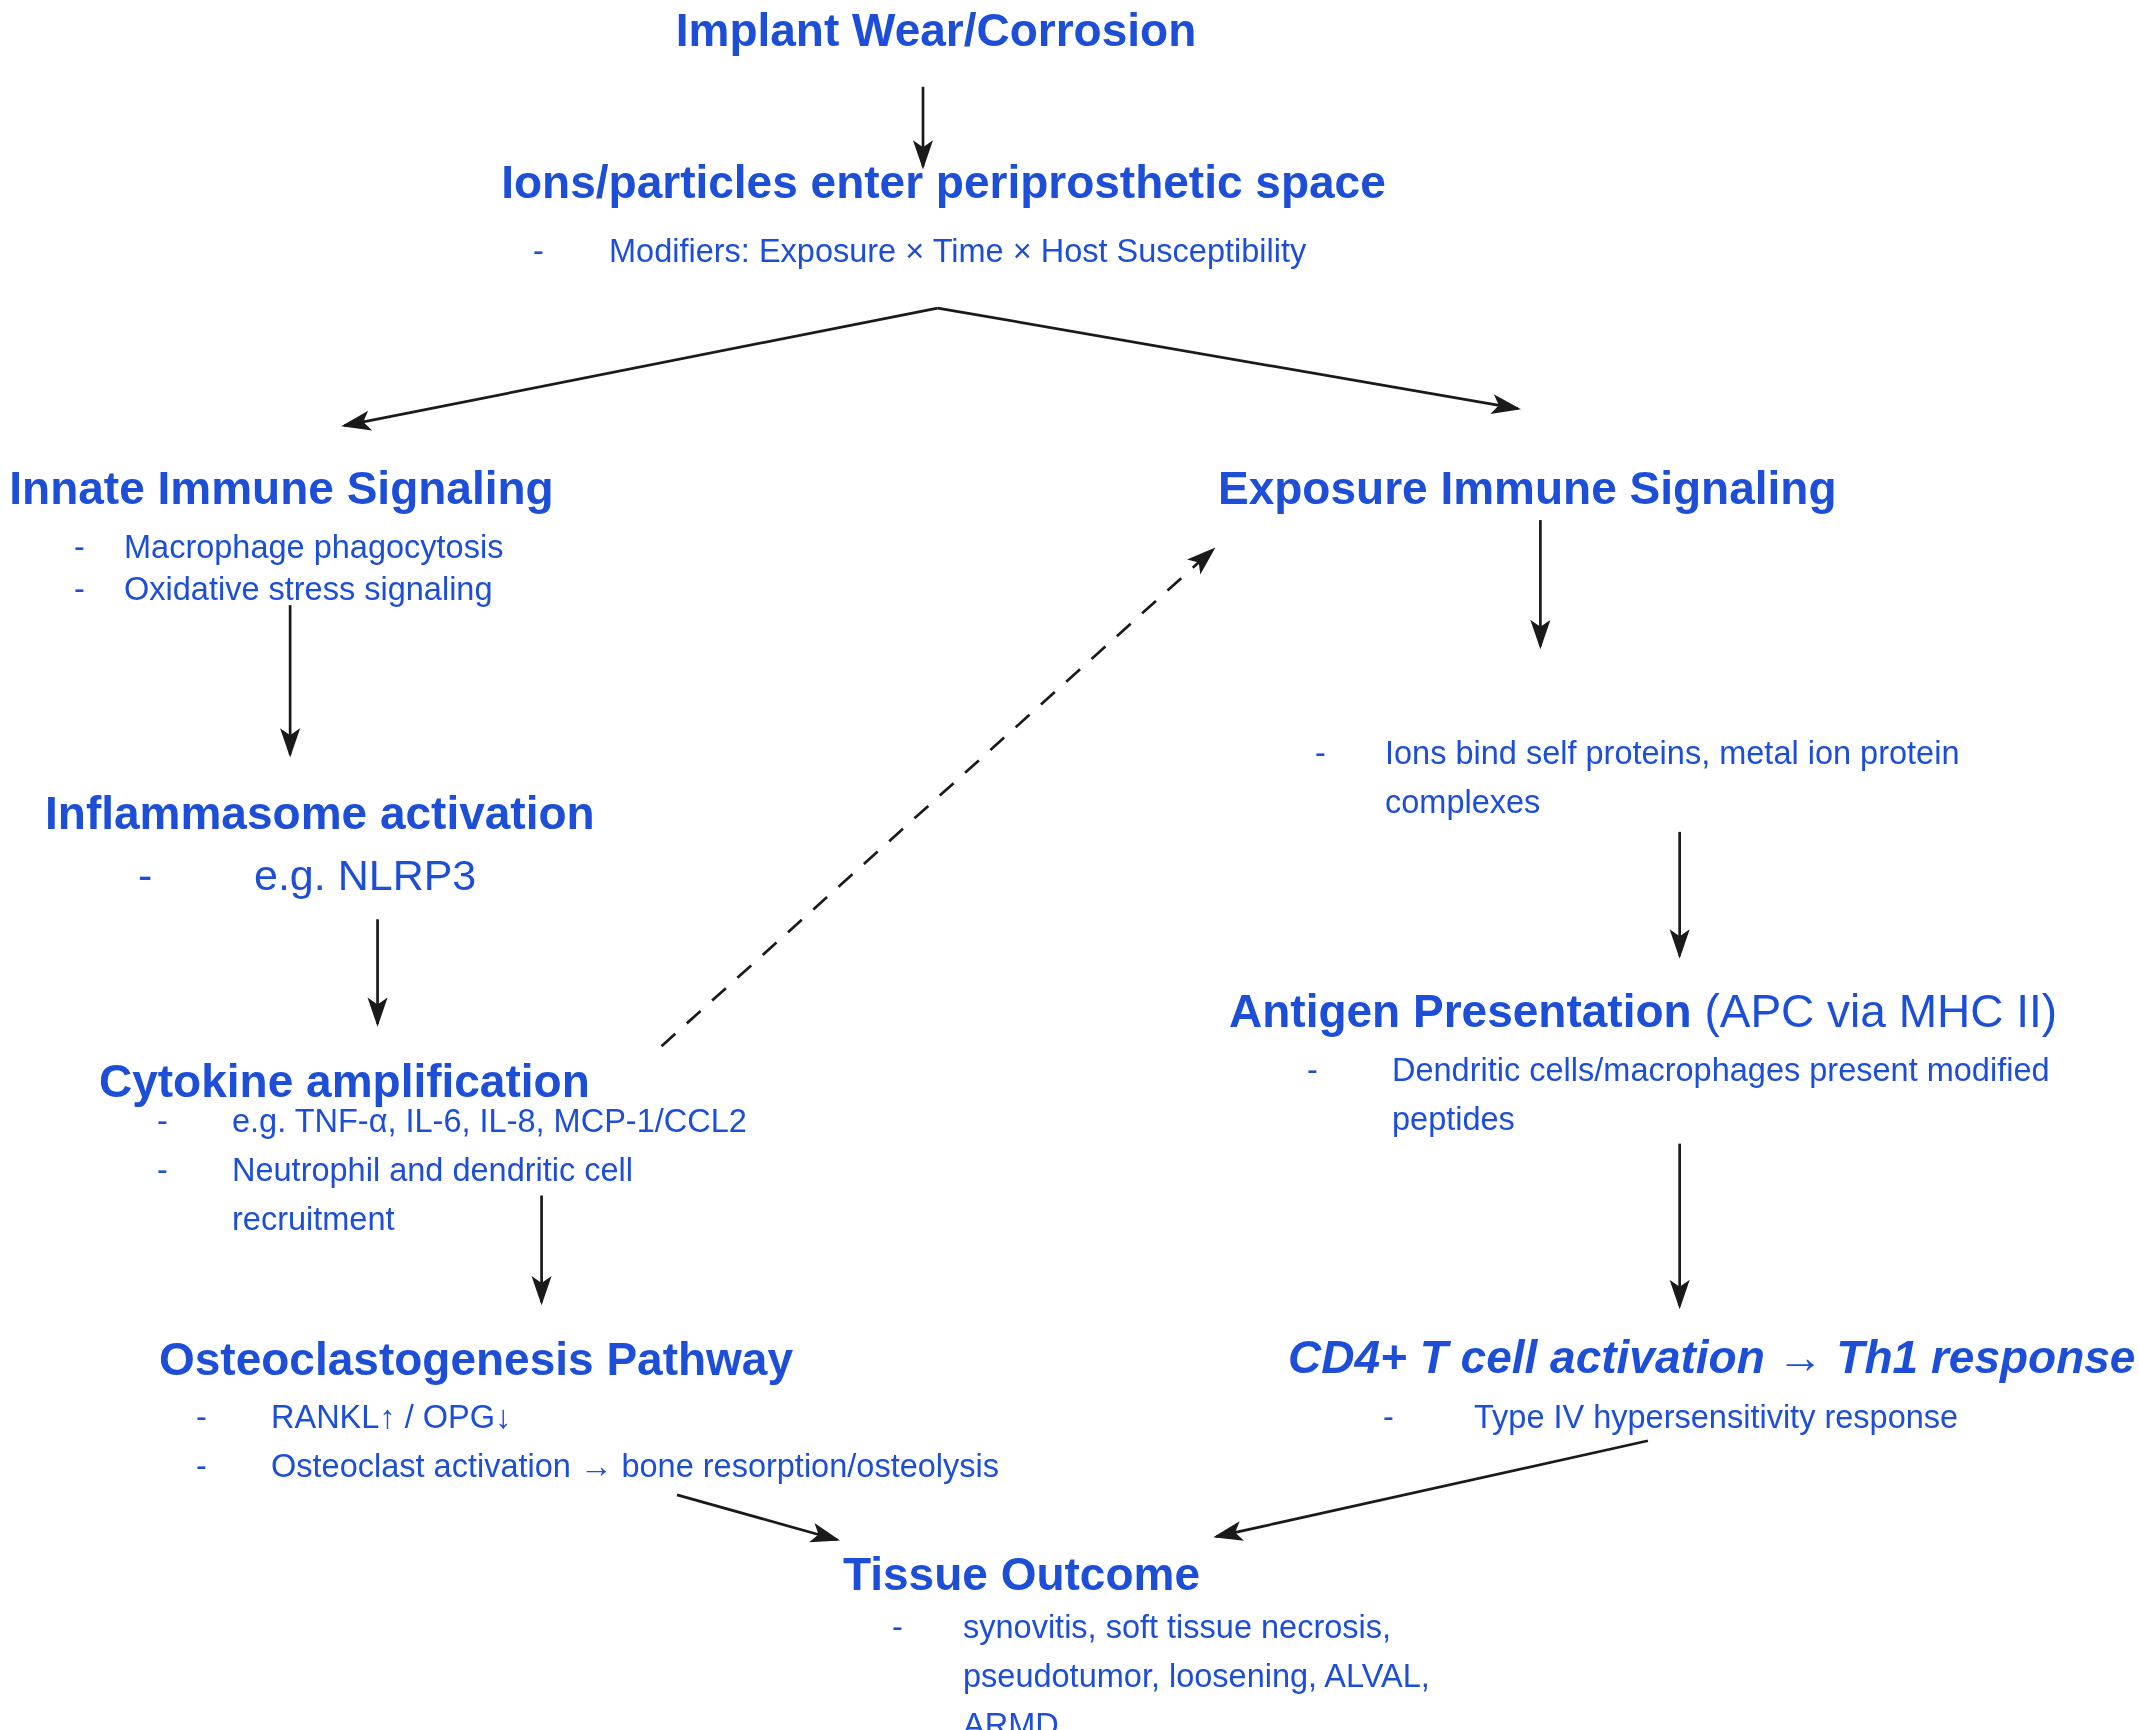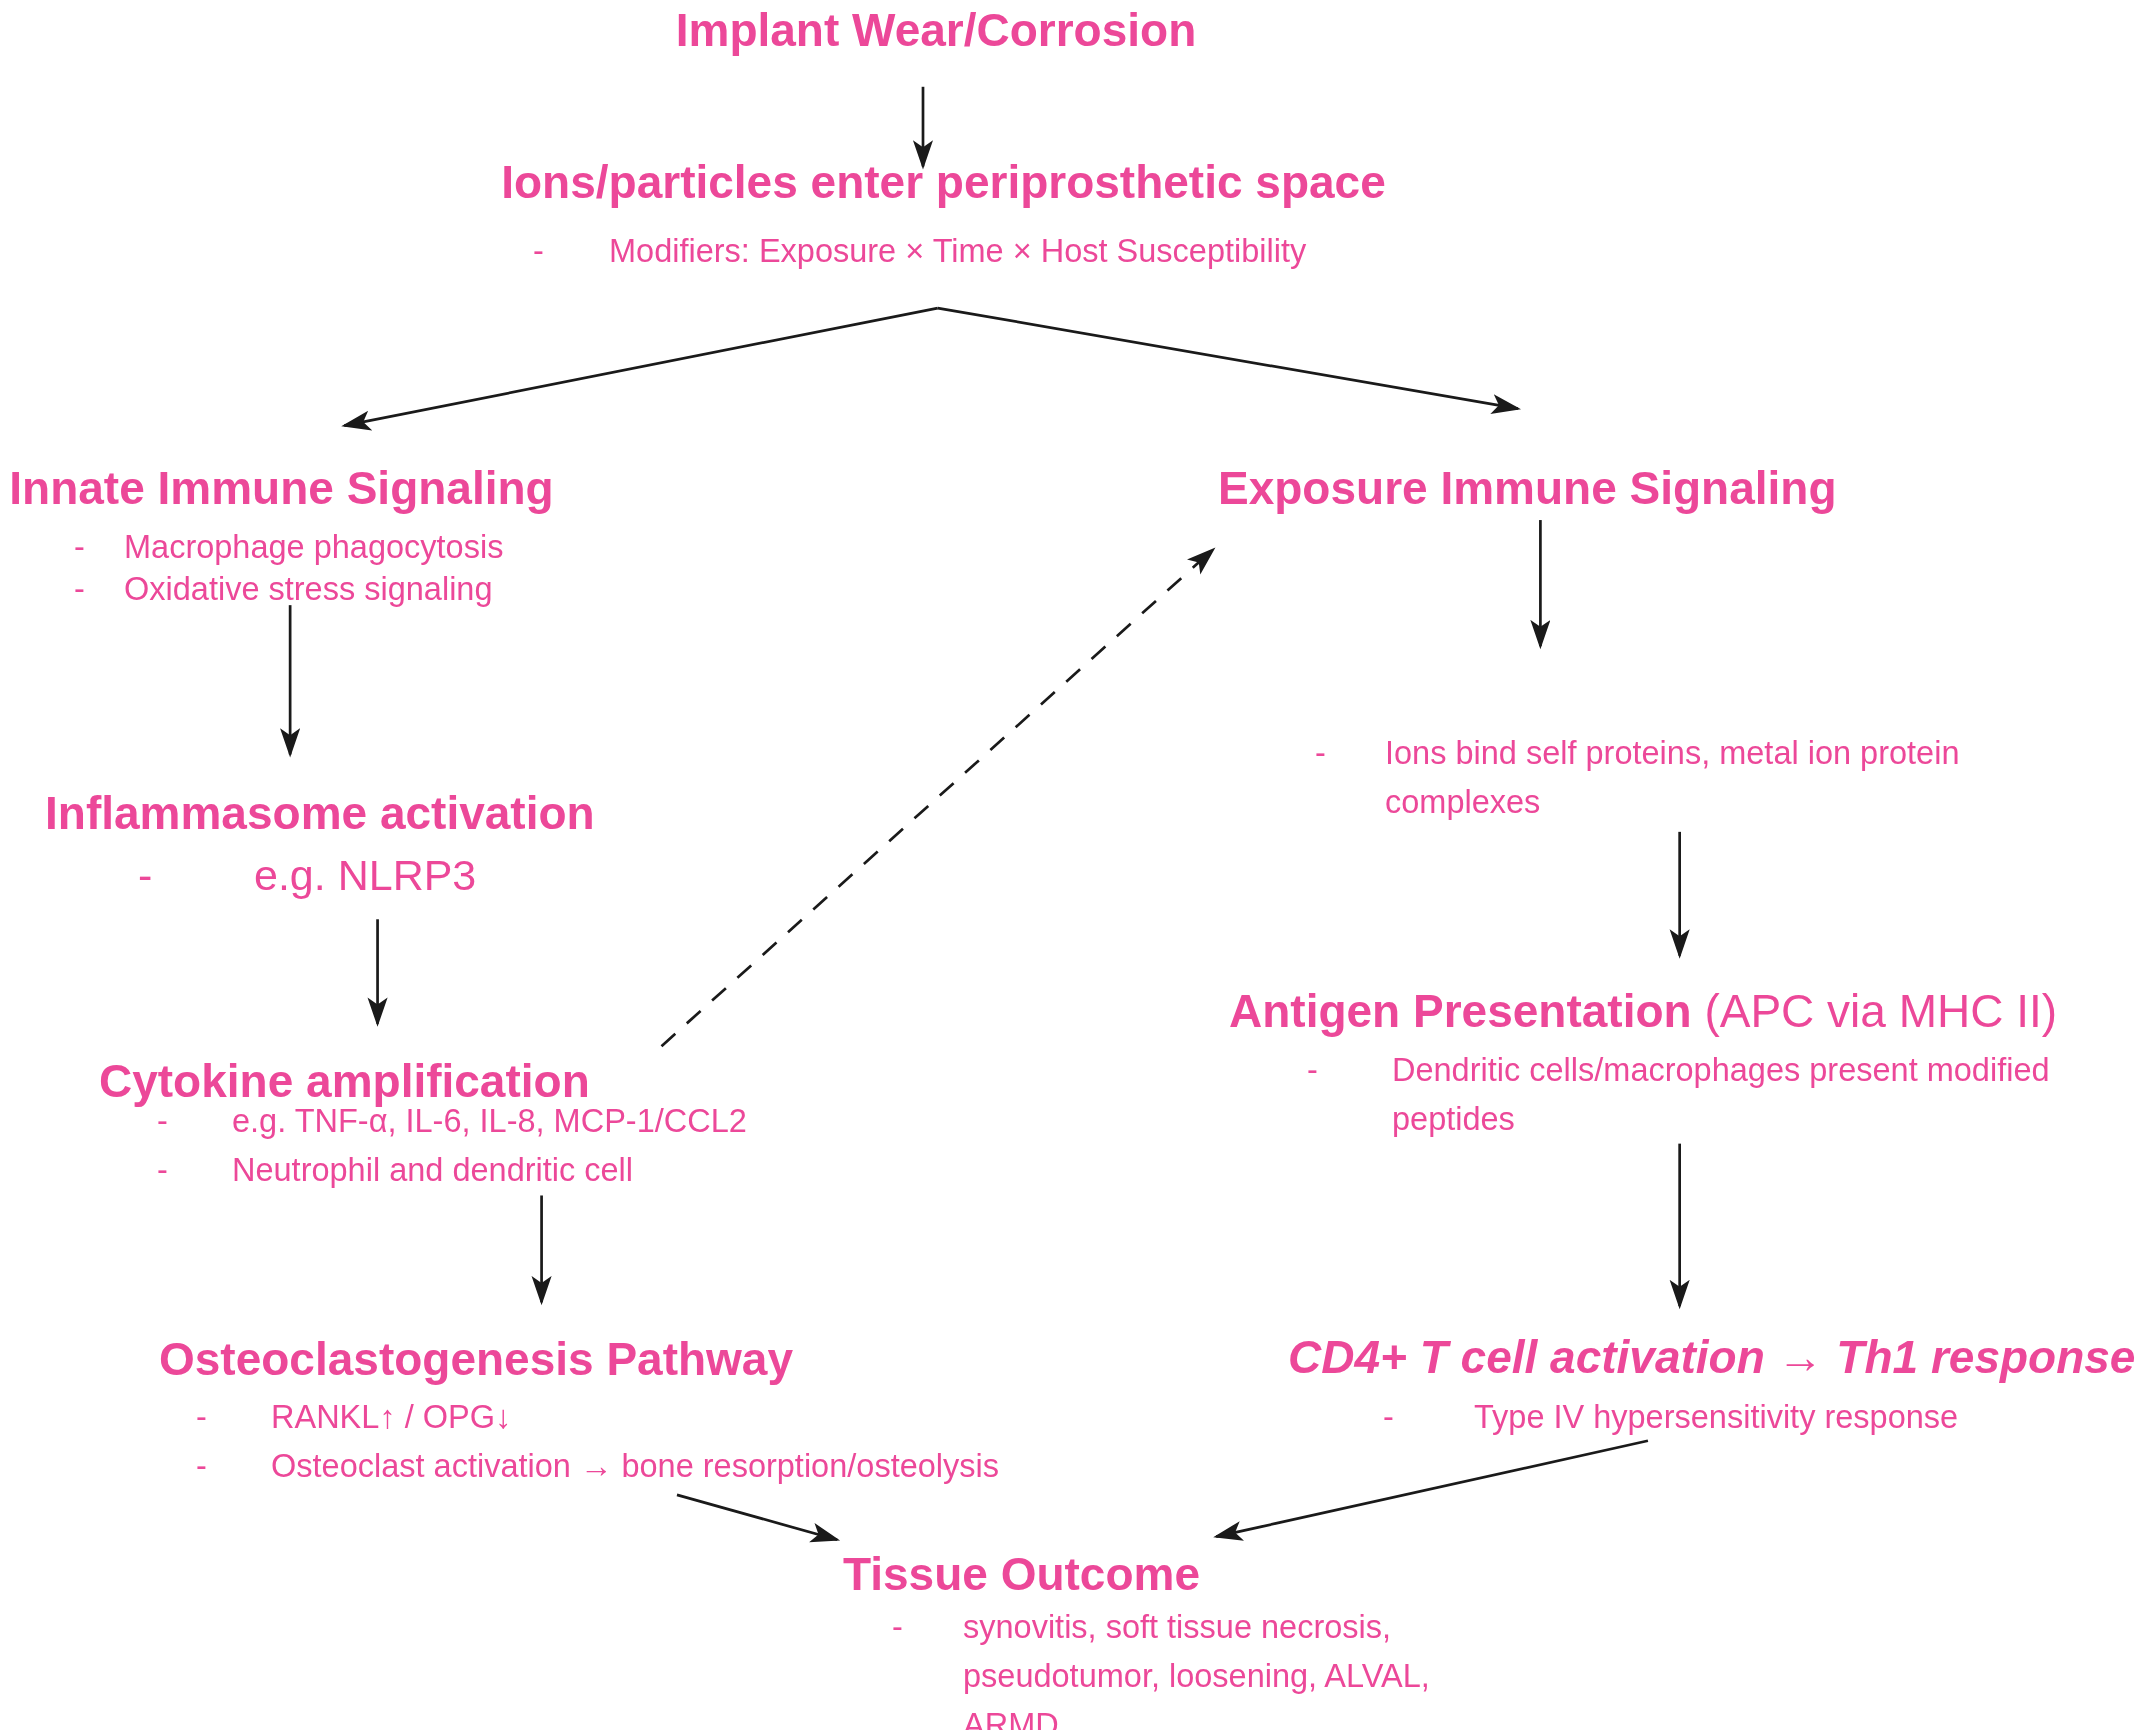--- a/index.html
+++ b/index.html
@@ -1,21 +1,21 @@
 <!DOCTYPE html>
 <html style="font-size:12.4px"><head>
 <meta charset="utf-8">
 <style>
   html,body{margin:0;padding:0;background:#ffffff;}
   .canvas{
     position:relative;
     width:2140px;height:1731px;
     background:#ffffff;
     font-family:"Liberation Sans","DejaVu Sans",sans-serif;
-    color:#ec4899;
+    color:#1d4ed8;
     overflow:hidden;
   }
   .edges{position:absolute;left:0;top:0;width:2140px;height:1731px;}
   .edges line{stroke:#1a1a1a;stroke-width:3.5;}
   .node{position:absolute;white-space:nowrap;}
   .title{font-size:46px;font-weight:bold;line-height:1.1;letter-spacing:0px;}
   .title .regular{font-weight:normal;}
   .bullets{position:absolute;}
   .bullet{display:flex;align-items:flex-start;}
   .dash{display:inline-block;font-size:32.5px;line-height:1.5;flex:0 0 auto;}
@@ -93,20 +93,21 @@
     <div class="bullet">
       <span class="dash" style="width:75px;">-</span>
       <div class="blines">
           <div class="bline">e.g. TNF-α, IL-6, IL-8, MCP-1/CCL2</div>
         </div>
     </div>
     <div class="bullet">
       <span class="dash" style="width:75px;">-</span>
       <div class="blines">
         <div class="bline">Neutrophil and dendritic cell</div>
+        <div class="bline">recruitment</div>
       </div>
     </div>
   </div>
 
   <div class="node title" style="left:159px;top:1334px;">Osteoclastogenesis Pathway</div>
   <div class="bullets" style="left:196px;top:1393px;">
     <div class="bullet">
       <span class="dash" style="width:75px;">-</span>
       <div class="blines">
           <div class="bline">RANKL↑ / OPG↓</div>

